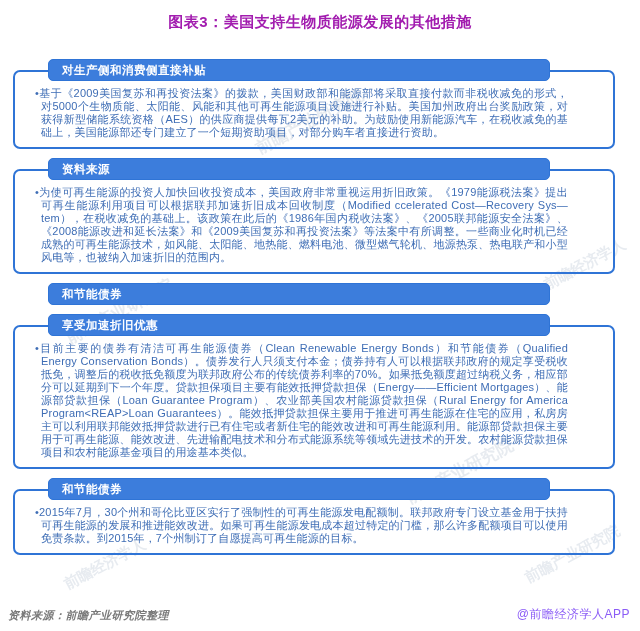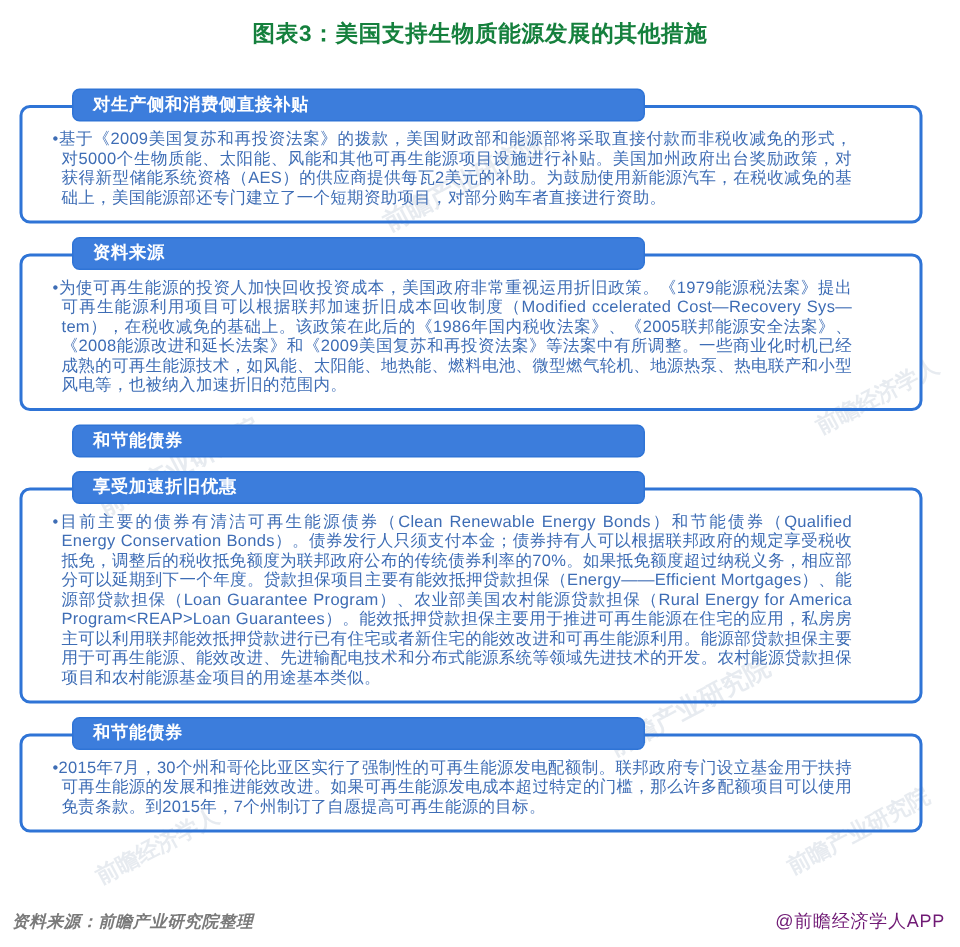--- a/index.html
+++ b/index.html
@@ -7,38 +7,38 @@
   body {
     font-family: "Liberation Sans", "DejaVu Sans", sans-serif;
     background: #ffffff;
     position: relative;
     overflow: hidden;
   }
   .page-title {
     text-align: center;
     font-size: 15px;
     font-weight: bold;
-    color: #15803d;
+    color: #a21caf;
     padding-top: 13px;
     letter-spacing: 0.5px;
     position: relative;
     z-index: 2;
   }
   .sections {
     position: relative;
     z-index: 2;
     margin: 27px 25px 0 13px;
     width: 602px;
   }
   .section-card { margin-bottom: 9px; }
   .section-header {
     position: relative;
     z-index: 3;
     margin-left: 35px;
-    width: 382px;
+    width: 502px;
     height: 22px;
     background: #3c7ddc;
     border: 1px solid #2f74d6;
     border-radius: 5px;
     color: #ffffff;
     font-size: 11.5px;
     font-weight: bold;
     line-height: 20px;
     padding-left: 13px;
     letter-spacing: 0.5px;
@@ -61,33 +61,33 @@
     padding-left: 6px;
     letter-spacing: 0.2px;
   }
   .footer {
     position: absolute;
     left: 0; right: 0;
     bottom: 8px;
     z-index: 2;
     display: flex;
     justify-content: space-between;
-    align-items: center;
+    align-items: flex-end;
     padding: 0 10px 0 8px;
   }
   .footer-source {
     font-size: 11px;
     font-style: italic;
     font-weight: bold;
     color: #7a7a7a;
     letter-spacing: 0.5px;
   }
   .footer-credit {
     font-size: 12px;
-    color: #701a75;
+    color: #8b5cf6;
     letter-spacing: 0.5px;
   }
   .watermark {
     position: absolute;
     z-index: 0;
     color: rgba(176, 188, 204, 0.30);
     font-size: 17px;
     font-weight: bold;
     white-space: nowrap;
     transform: rotate(-28deg);

